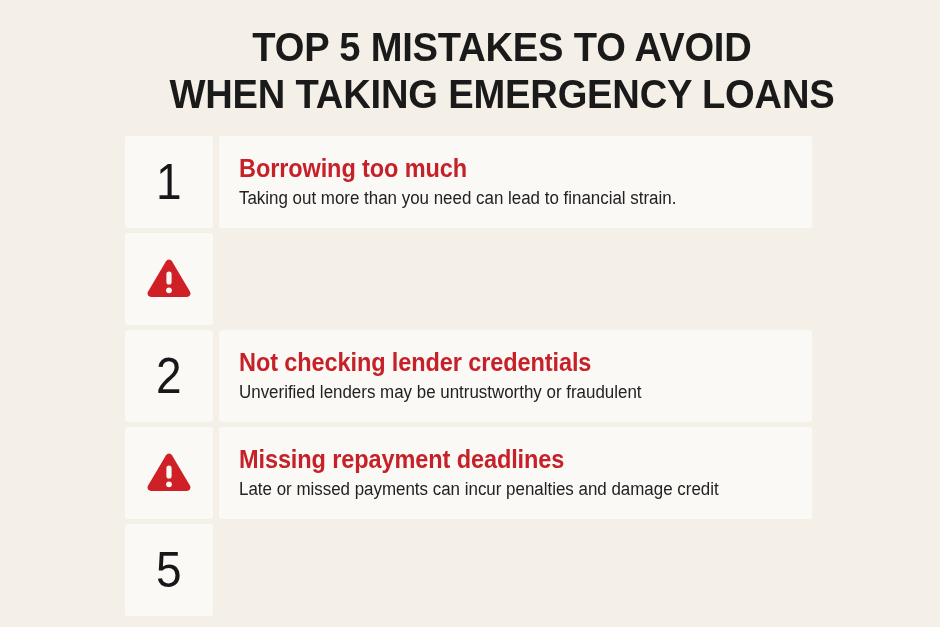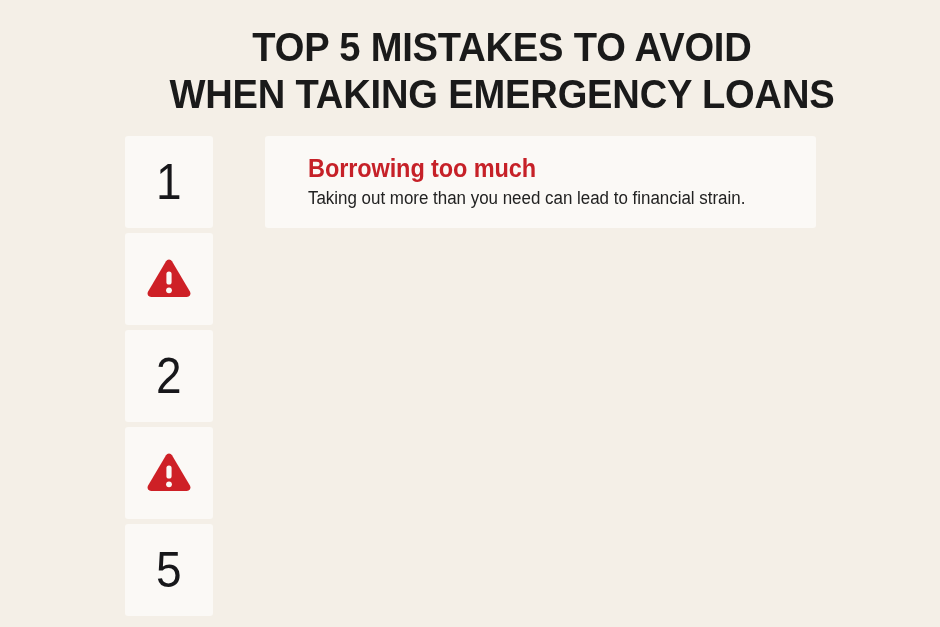--- a/index.html
+++ b/index.html
@@ -84,23 +84,22 @@
     height: 42px;
   }
 
   .content-card {
     flex: 1 1 auto;
     background: #FBF9F6;
     border-radius: 3px;
     display: flex;
     flex-direction: column;
     justify-content: center;
-    padding: 0 43px;
+    padding: 0 20px;
     box-sizing: border-box;
-    margin-left: 46px;
   }
   .headline {
     color: #C62128;
     font-size: 25px;
     line-height: 29px;
     font-weight: 700;
     letter-spacing: -0.1px;
     transform: scaleX(0.94);
     transform-origin: left center;
     white-space: nowrap;
@@ -145,29 +144,37 @@
           <rect x="20.4" y="13.4" width="5.2" height="13.2" rx="2.6" fill="#FBF9F6"></rect>
           <circle cx="23.0" cy="32.3" r="2.9" fill="#FBF9F6"></circle>
         </svg>
       </div>
     </div>
 
     <div class="row">
       <div class="marker-card">
         <span class="marker-number">2</span>
       </div>
+      <div class="content-card">
+        <div class="headline">Not checking lender credentials</div>
+        <div class="subtext">Unverified lenders may be untrustworthy or fraudulent</div>
+      </div>
     </div>
 
     <div class="row">
       <div class="marker-card">
         <svg class="warn-icon" viewBox="0 0 46 42">
           <path d="M20.0 3.2 L2.1 33.6 a3.6 3.6 0 0 0 3.1 5.4 h35.6 a3.6 3.6 0 0 0 3.1 -5.4 L26.0 3.2 a3.5 3.5 0 0 0 -6.0 0 Z" fill="#CE2026"></path>
           <rect x="20.4" y="13.4" width="5.2" height="13.2" rx="2.6" fill="#FBF9F6"></rect>
           <circle cx="23.0" cy="32.3" r="2.9" fill="#FBF9F6"></circle>
         </svg>
+      </div>
+      <div class="content-card">
+        <div class="headline">Missing repayment deadlines</div>
+        <div class="subtext">Late or missed payments can incur penalties and damage credit</div>
       </div>
     </div>
 
     <div class="row">
       <div class="marker-card">
         <span class="marker-number">5</span>
       </div>
     </div>
 
   </div>

